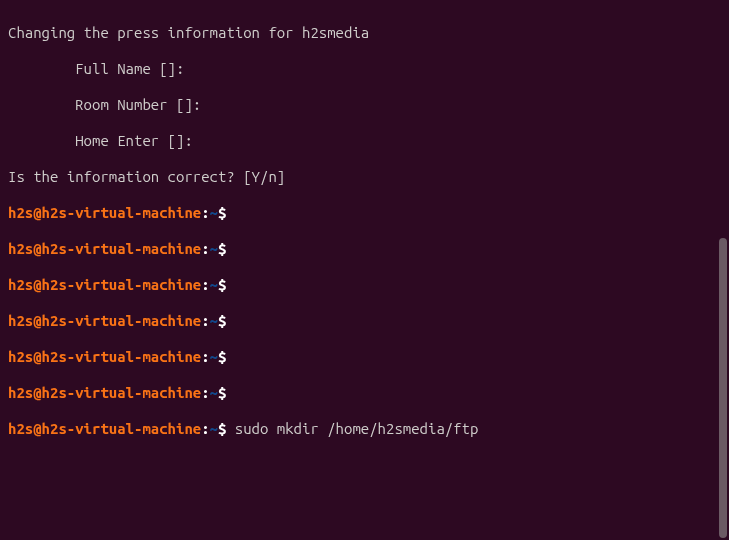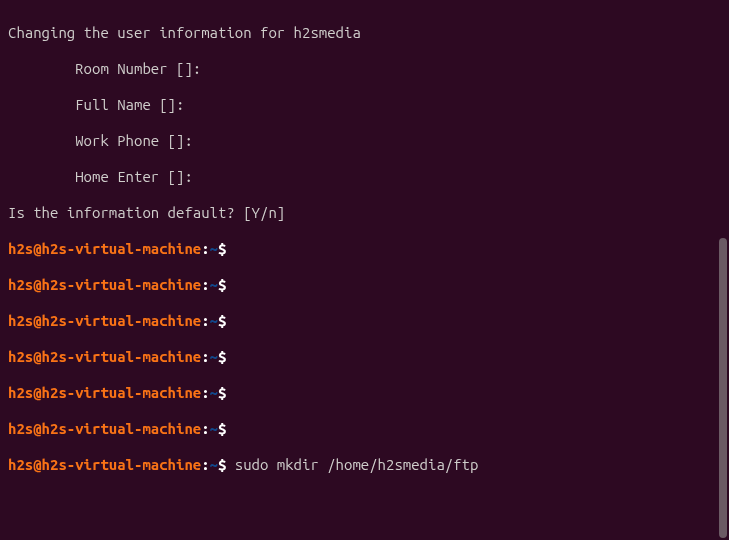--- a/index.html
+++ b/index.html
@@ -38,26 +38,25 @@
     right: 0;
     width: 8px;
     background: #6b5a64;
     border-radius: 4px;
   }
 </style>
 </head>
 <body>
 
 <div class="terminal">
-<span class="line text">Changing the user information for h2smedia</span>
+<span class="line text">Changing the press information for h2smedia</span>
+<span class="line text">        Full Name []:</span>
 <span class="line text">        Room Number []:</span>
-<span class="line text">        Full Name []:</span>
-<span class="line text">        Work Phone []:</span>
 <span class="line text">        Home Enter []:</span>
-<span class="line text">Is the information default? [Y/n]</span>
+<span class="line text">Is the information correct? [Y/n]</span>
 <span class="line"><span class="green">h2s@h2s-virtual-machine</span><span class="white-bold">:</span><span class="blue">~</span><span class="white-bold">$</span><span class="text"> </span></span>
 <span class="line"><span class="green">h2s@h2s-virtual-machine</span><span class="white-bold">:</span><span class="blue">~</span><span class="white-bold">$</span><span class="text"> </span></span>
 <span class="line"><span class="green">h2s@h2s-virtual-machine</span><span class="white-bold">:</span><span class="blue">~</span><span class="white-bold">$</span><span class="text"> </span></span>
 <span class="line"><span class="green">h2s@h2s-virtual-machine</span><span class="white-bold">:</span><span class="blue">~</span><span class="white-bold">$</span><span class="text"> </span></span>
 <span class="line"><span class="green">h2s@h2s-virtual-machine</span><span class="white-bold">:</span><span class="blue">~</span><span class="white-bold">$</span><span class="text"> </span></span>
 <span class="line"><span class="green">h2s@h2s-virtual-machine</span><span class="white-bold">:</span><span class="blue">~</span><span class="white-bold">$</span><span class="text"> </span></span>
 <span class="line"><span class="green">h2s@h2s-virtual-machine</span><span class="white-bold">:</span><span class="blue">~</span><span class="white-bold">$</span><span class="text"> sudo mkdir /home/h2smedia/ftp</span></span>
 
 
 

